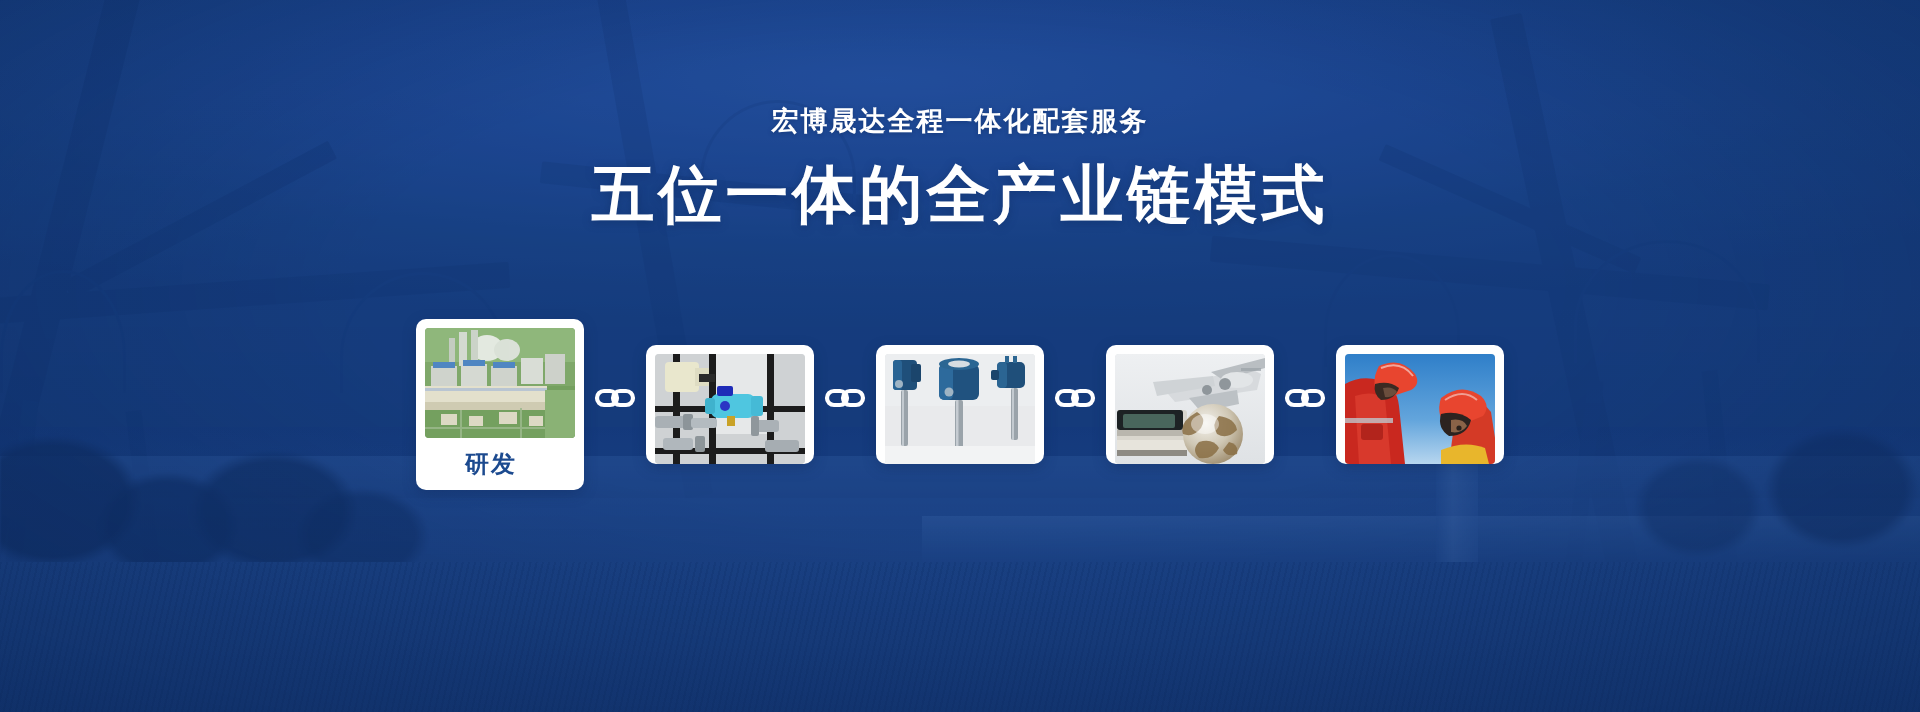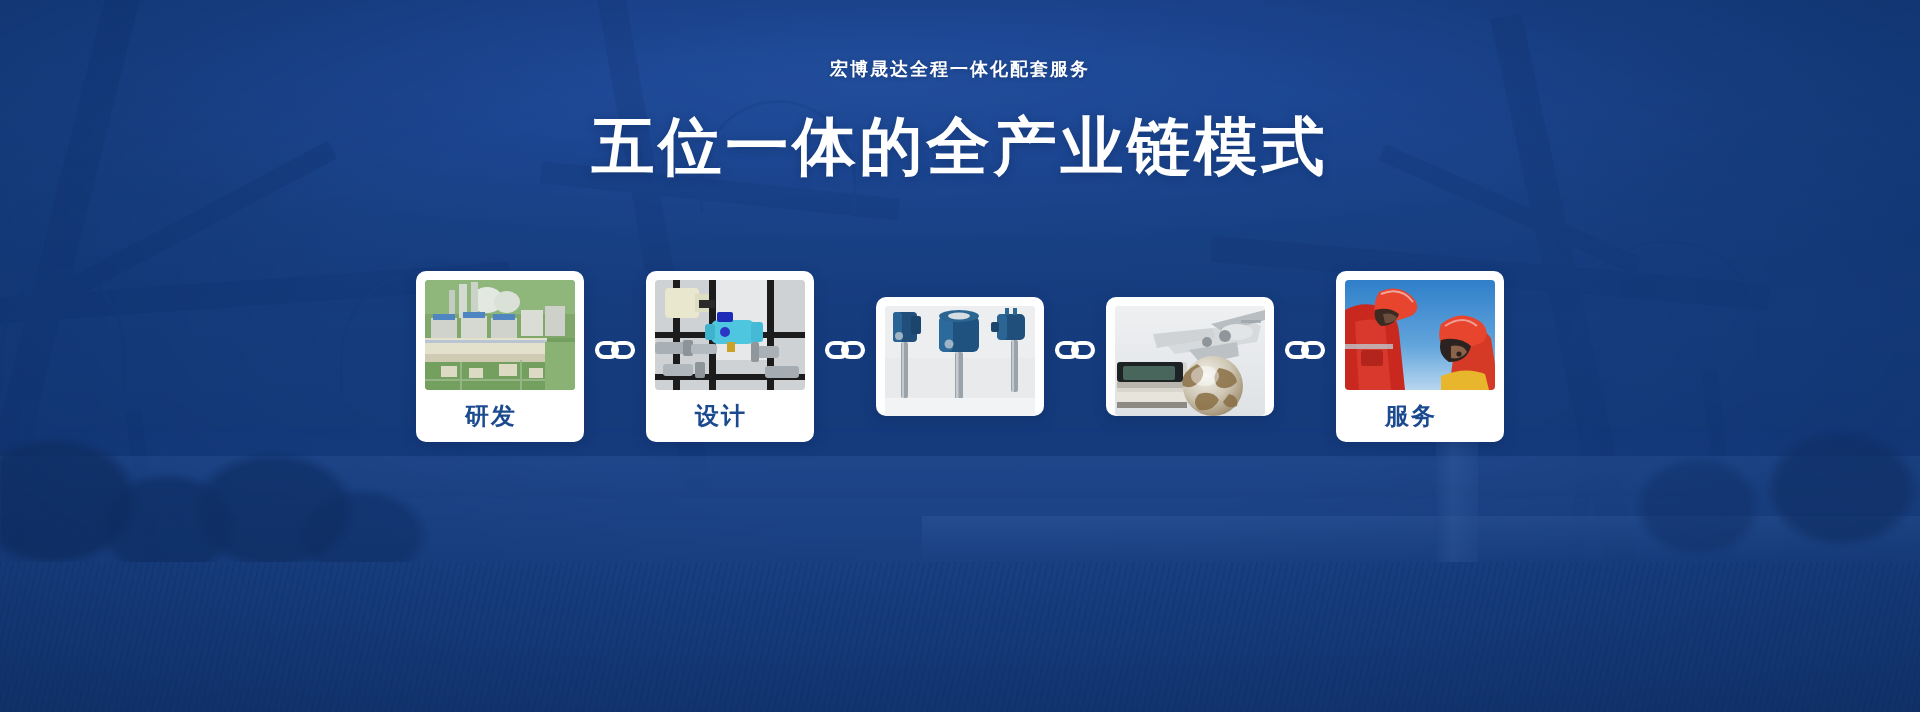--- a/index.html
+++ b/index.html
@@ -170,31 +170,31 @@
   
   .content {
     position: absolute;
     inset: 0;
     display: flex;
     flex-direction: column;
     align-items: center;
   }
 
   .subtitle {
-    margin-top: 60px;
-    font-size: 18px;
+    margin-top: 108px;
+    font-size: 27px;
     font-weight: 700;
     color: #ffffff;
     letter-spacing: 2px;
     line-height: 1;
     text-shadow: 0 1px 4px rgba(10,38,86,.45);
   }
 
   .title {
-    margin-top: 35px;
+    margin-top: 26px;
     font-size: 63px;
     font-weight: 700;
     color: #ffffff;
     letter-spacing: 4px;
     line-height: 1.05;
     text-shadow: 0 2px 10px rgba(10,38,86,.40);
   }
 
   .chain-row {
     margin-top: 50px;
@@ -384,21 +384,20 @@
               <rect x="100" y="66" width="24" height="12" rx="3" fill="#aab1b6"></rect>
               <rect x="96" y="62" width="8" height="20" rx="2" fill="#8f979c"></rect>
             </g>
             <g>
               <rect x="8" y="84" width="30" height="12" rx="3" fill="#b0b7bc"></rect>
               <rect x="40" y="82" width="10" height="16" rx="2" fill="#8d9599"></rect>
               <rect x="110" y="86" width="34" height="12" rx="3" fill="#a6adb2"></rect>
             </g>
           </svg>
         </div>
-        <div class="card-label">设计</div>
       </div>
 
       <div class="chain-icon">
         <svg width="46" height="26" viewBox="0 0 46 26" aria-hidden="true">
           <g fill="none" stroke="#ffffff" stroke-width="4.2" stroke-linecap="round">
             <path d="M18 6 H12 A7 7 0 0 0 12 20 H18 A7 7 0 0 0 18 6 Z"></path>
             <path d="M28 6 H34 A7 7 0 0 1 34 20 H28 A7 7 0 0 1 28 6 Z"></path>
           </g>
         </svg>
       </div>
@@ -539,18 +538,17 @@
               <path d="M112 48 q22 -6 34 10 l8 52 H104 Z" fill="#d43a26"></path>
               <path d="M96 96 q24 -10 44 -2 l4 16 H96 Z" fill="#e8b62c"></path>
               <path d="M96 44 q20 -16 40 -2 q10 10 2 20 l-34 14 q-14 -14 -8 -32 Z" fill="#e8452f"></path>
               <path d="M100 46 q18 -12 32 0" fill="none" stroke="#f7f7f7" stroke-width="2" opacity=".5"></path>
               <path d="M96 60 q18 -4 30 6 q-4 16 -22 16 q-12 -8 -8 -22 Z" fill="#2c2320"></path>
               <path d="M106 66 q12 -2 16 6 q-6 8 -16 6 Z" fill="#8a6348"></path>
               <circle cx="114" cy="74" r="2.6" fill="#2a211c"></circle>
             </g>
           </svg>
         </div>
-        <div class="card-label">服务</div>
       </div>
 
     </div>
   </div>
 </div>
 
 </body></html>

